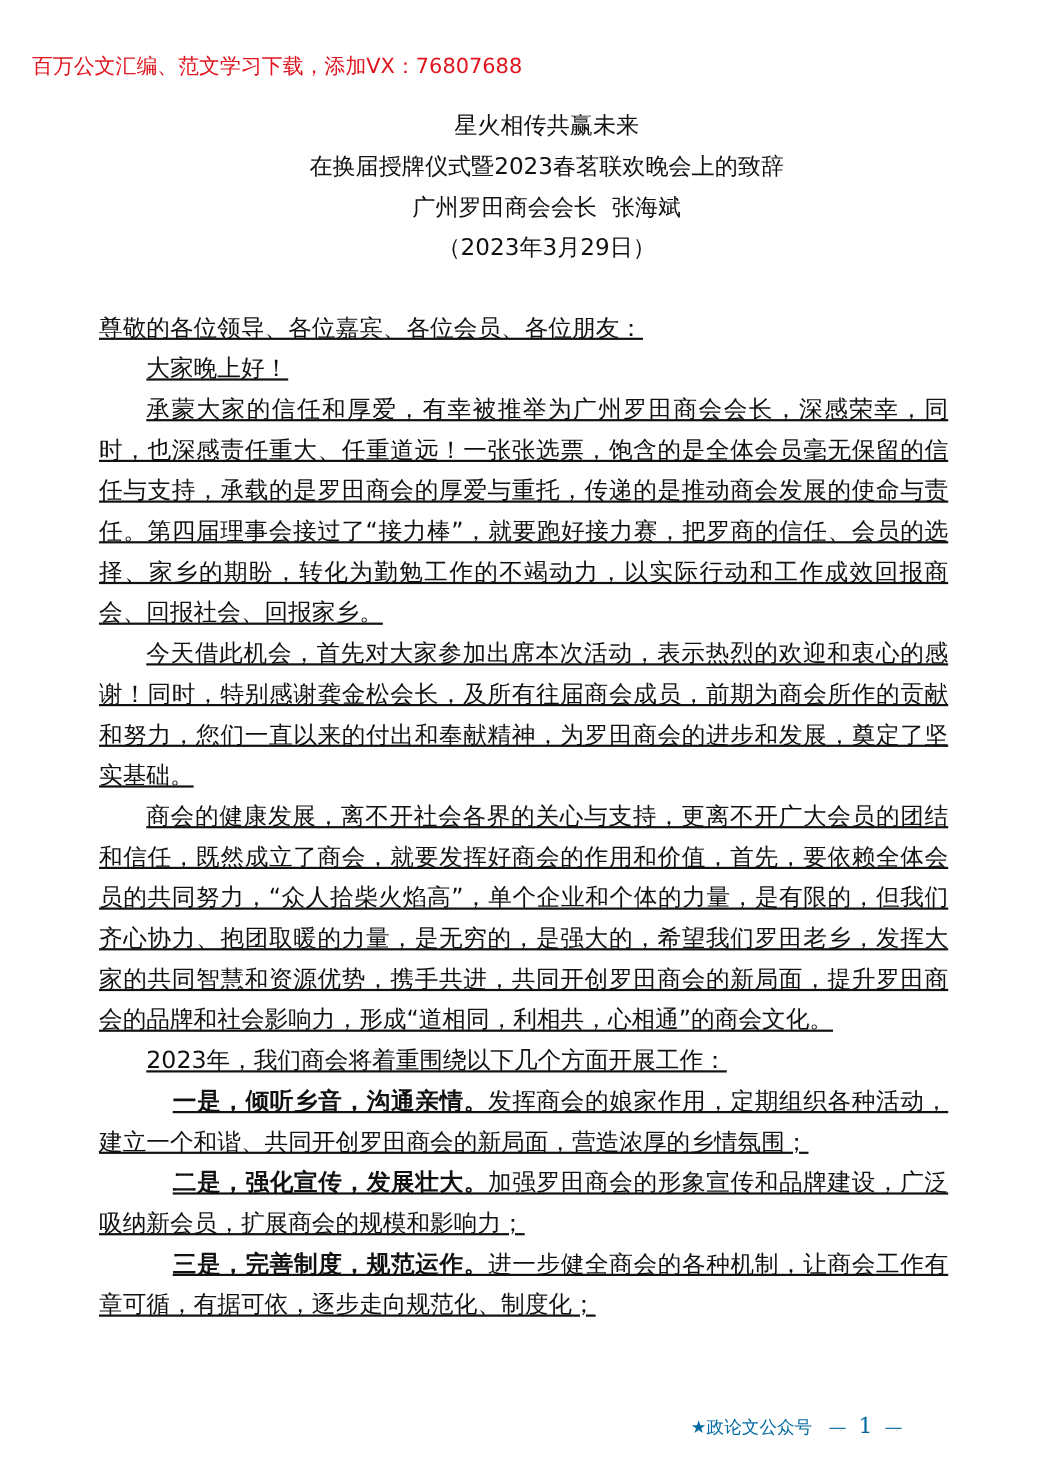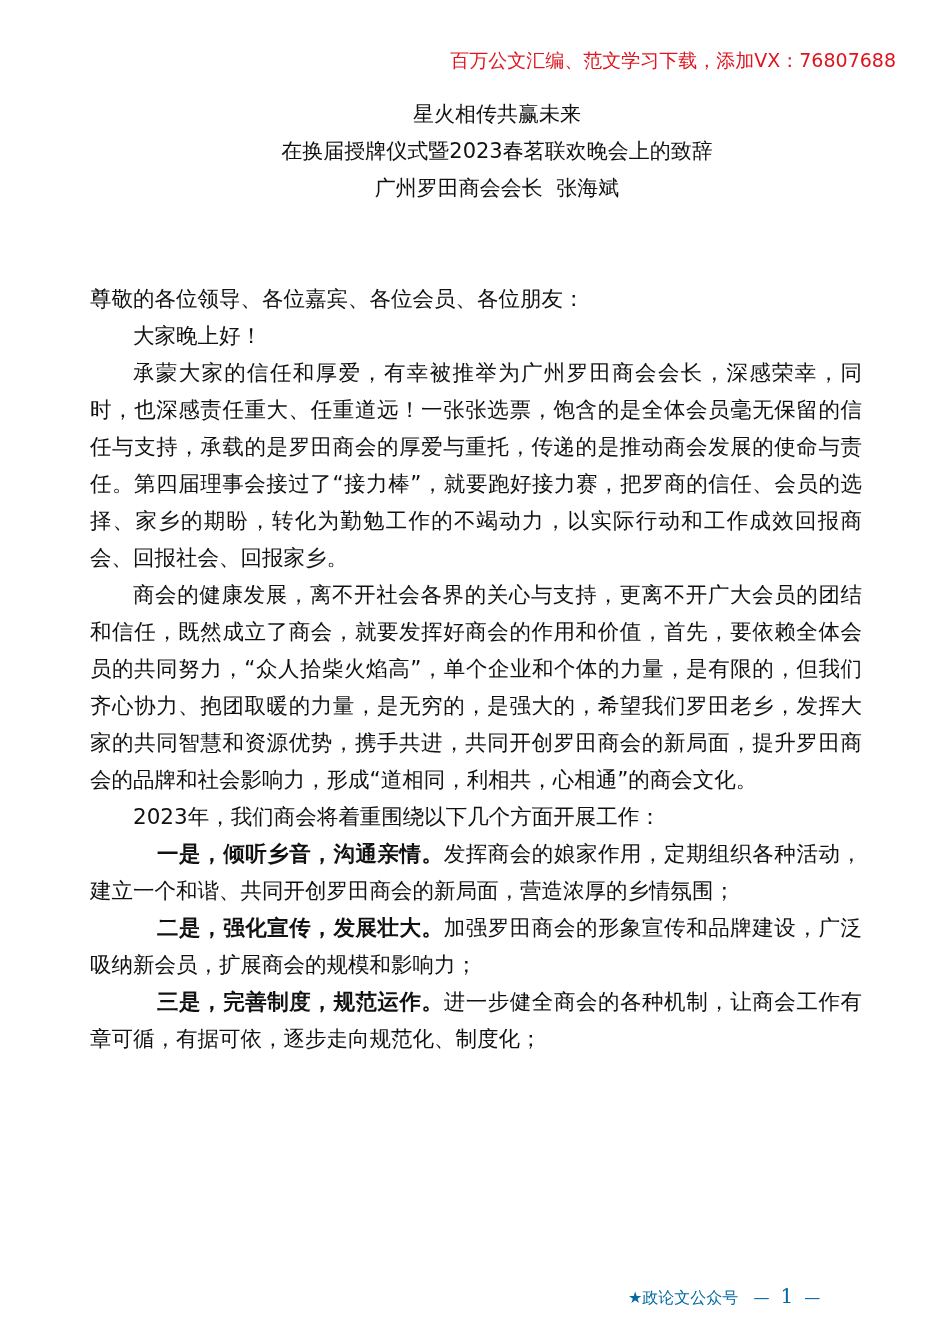--- a/index.html
+++ b/index.html
@@ -3,56 +3,58 @@
 <meta charset="utf-8">
 <style>
   html, body { margin: 0; padding: 0; background: #ffffff; }
   body {
     width: 950px; height: 1344px; position: relative; overflow: hidden;
     font-family: "DejaVu Sans", "Liberation Sans", sans-serif;
     color: #111111;
   }
   .banner {
     position: absolute; top: 46px; left: 0; width: 896px;
-    text-align: right; color: #e0141e; font-size: 19px; line-height: 28px;
+    text-align: left; color: #e0141e; font-size: 19px; line-height: 28px; padding-left: 29px;
   }
   .title-block {
     position: absolute; top: 96px; left: 0; width: 950px; text-align: center;
     font-size: 21px; line-height: 37px; color: #111;
   }
   .title-block div { white-space: nowrap; padding-left: 44px; }
   .body-text {
     position: absolute; top: 280px; left: 90px; width: 772px;
     font-size: 21.5px; line-height: 37px; color: #111; text-align: justify;
   }
-  .body-text p { margin: 0; }
+  .body-text p { margin: 0; text-decoration: underline; }
   .indent { text-indent: 2em; }
   .bold { font-weight: bold; margin-left: 24px; }
   .footer {
     position: absolute; top: 1284px; left: 628px; font-size: 16px; line-height: 24px;
     color: #0369a1; white-space: nowrap;
   }
   .footer .pagenum { font-family: "DejaVu Serif", "Liberation Serif", serif; font-size: 20px; margin: 0 6px; }
   .footer .dash { font-family: "DejaVu Serif", serif; margin-left: 10px; }
 </style>
 </head>
 <body>
 
 <div class="banner">百万公文汇编、范文学习下载，添加VX：76807688</div>
 
 <div class="title-block">
   <div>星火相传共赢未来</div>
   <div>在换届授牌仪式暨2023春茗联欢晚会上的致辞</div>
   <div style="white-space: pre;">广州罗田商会会长  张海斌</div>
+  <div>（2023年3月29日）</div>
 </div>
 
 <div class="body-text">
   <p>尊敬的各位领导、各位嘉宾、各位会员、各位朋友：</p>
   <p class="indent">大家晚上好！</p>
   <p class="indent">承蒙大家的信任和厚爱，有幸被推举为广州罗田商会会长，深感荣幸，同时，也深感责任重大、任重道远！一张张选票，饱含的是全体会员毫无保留的信任与支持，承载的是罗田商会的厚爱与重托，传递的是推动商会发展的使命与责任。第四届理事会接过了“接力棒”，就要跑好接力赛，把罗商的信任、会员的选择、家乡的期盼，转化为勤勉工作的不竭动力，以实际行动和工作成效回报商会、回报社会、回报家乡。</p>
+  <p class="indent">今天借此机会，首先对大家参加出席本次活动，表示热烈的欢迎和衷心的感谢！同时，特别感谢龚金松会长，及所有往届商会成员，前期为商会所作的贡献和努力，您们一直以来的付出和奉献精神，为罗田商会的进步和发展，奠定了坚实基础。</p>
   <p class="indent">商会的健康发展，离不开社会各界的关心与支持，更离不开广大会员的团结和信任，既然成立了商会，就要发挥好商会的作用和价值，首先，要依赖全体会员的共同努力，“众人拾柴火焰高”，单个企业和个体的力量，是有限的，但我们齐心协力、抱团取暖的力量，是无穷的，是强大的，希望我们罗田老乡，发挥大家的共同智慧和资源优势，携手共进，共同开创罗田商会的新局面，提升罗田商会的品牌和社会影响力，形成“道相同，利相共，心相通”的商会文化。</p>
   <p class="indent">2023年，我们商会将着重围绕以下几个方面开展工作：</p>
   <p class="indent"><span class="bold">一是，倾听乡音，沟通亲情。</span><span>发挥商会的娘家作用，定期组织各种活动，建立一个和谐、共同开创罗田商会的新局面，营造浓厚的乡情氛围；</span></p>
   <p class="indent"><span class="bold">二是，强化宣传，发展壮大。</span><span>加强罗田商会的形象宣传和品牌建设，广泛吸纳新会员，扩展商会的规模和影响力；</span></p>
   <p class="indent"><span class="bold">三是，完善制度，规范运作。</span><span>进一步健全商会的各种机制，让商会工作有章可循，有据可依，逐步走向规范化、制度化；</span></p>
 </div>
 
 <div class="footer">
   <span>★政论文公众号</span>
   <span class="dash">—</span>

